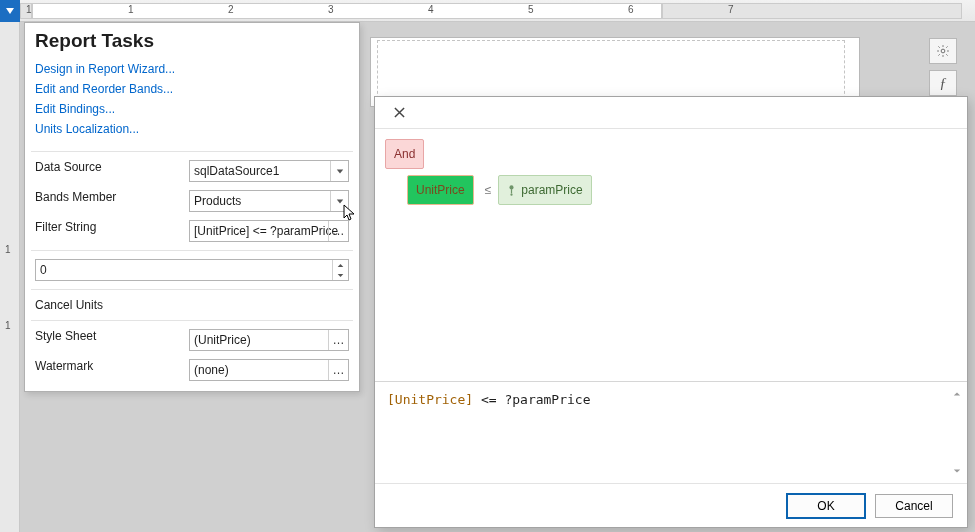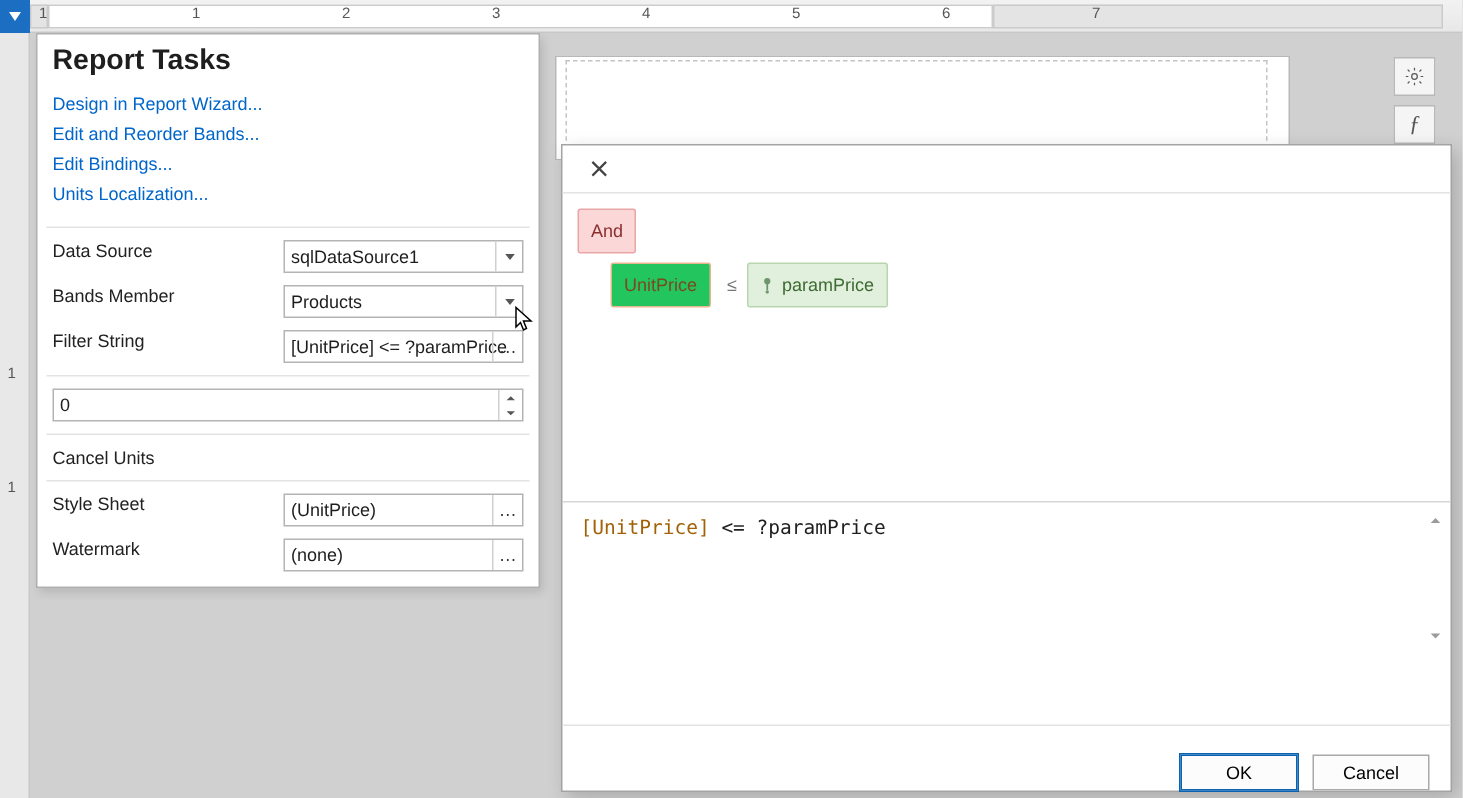--- a/index.html
+++ b/index.html
@@ -60,21 +60,21 @@
   .chip.field { background: #22c55e; border-color: #e9b78f; color: #7a4a1f; }
   .chip.param { background: #e1f0dc; border-color: #b8d6ae; color: #3e6a33; display: inline-flex; gap: 5px; }
   .chip.param svg { width: 9px; height: 12px; fill: #6f956a; }
   .cond-row { margin: 6px 0 0 22px; display: flex; align-items: center; gap: 5px; }
   .op { color: #777; font-size: 12px; padding: 0 2px; }
   .dlg-text { border-top: 1px solid #d6d6d6; height: 102px; padding: 10px 12px; font-family: Consolas, monospace; font-size: 13px; position: relative; }
   .dlg-text .field-tok { color: #a16207; }
   .dlg-text .scroll { position: absolute; right: 4px; top: 6px; bottom: 6px; width: 12px; display: flex; flex-direction: column; justify-content: space-between; }
   .dlg-text .scroll span { height: 12px; display: flex; align-items: center; justify-content: center; }
   .dlg-text .scroll svg { width: 8px; height: 8px; fill: #9b9b9b; }
-  .dlg-buttons { height: 44px; border-top: 1px solid #e3e3e3; display: flex; justify-content: flex-end; align-items: flex-end; gap: 10px; padding: 0 14px; margin-top: 47px; }
+  .dlg-buttons { height: 44px; border-top: 1px solid #e3e3e3; display: flex; justify-content: flex-end; align-items: center; gap: 10px; padding: 0 14px; }
   .dlg-buttons button { width: 78px; height: 24px; background: #fcfcfc; border: 1px solid #a9a9a9; font-size: 12px; cursor: pointer; }
   .dlg-buttons button.primary { border: 1px solid #0a63b0; outline: 1px solid #0a63b0; }
 </style>
 </head>
 <body>
 
 <div class="ruler-wrap">
   <div class="ruler-corner">
     <svg viewBox="0 0 10 10">
         <path d="M1 2h8L5 8z"></path>

